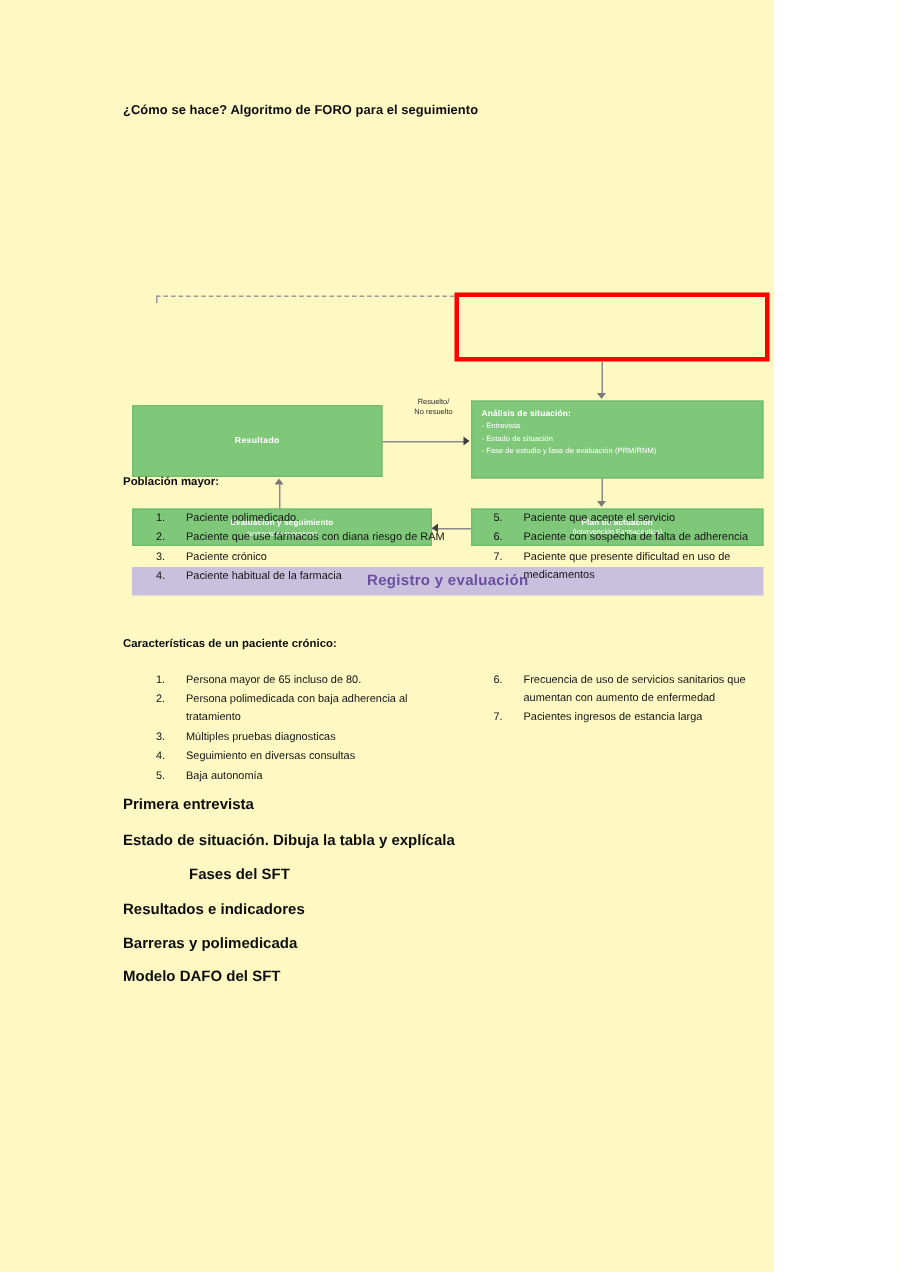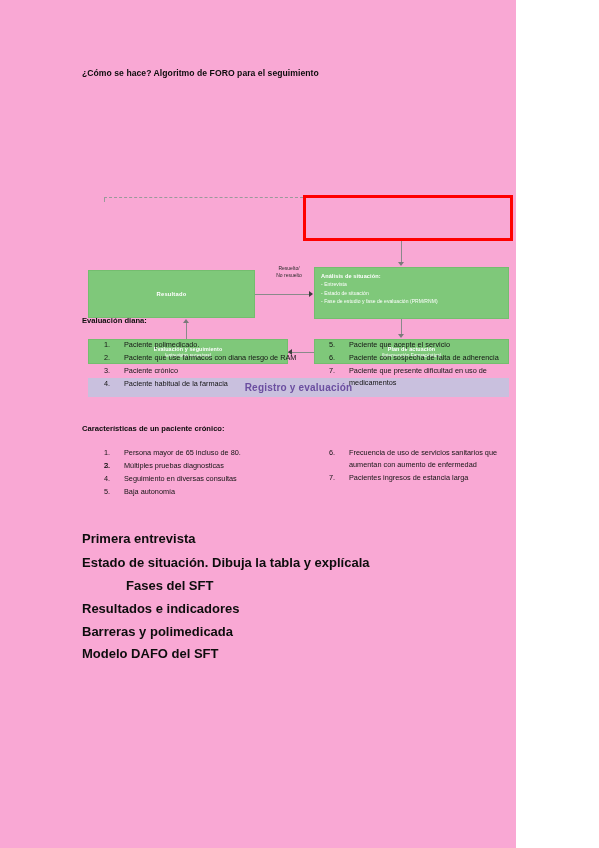--- a/index.html
+++ b/index.html
@@ -13,21 +13,21 @@
     font-family: "Liberation Sans", sans-serif;
     color: #1a1a1a;
     position: relative;
     overflow: hidden;
   }
   .page {
     position: absolute;
     left: 0; top: 0;
     width: 516px;
     height: 848px;
-    background: #f9a8d4;
+    background: #fef9c3;
   }
 
   
   .doc-title {
     position: absolute;
     left: 82px;
     top: 68px;
     font-size: 8.6px;
     font-weight: bold;
     letter-spacing: 0.05px;
@@ -245,21 +245,21 @@
   }
   ol.numlist li .num {
     position: absolute;
     left: 4px;
     top: 0;
     width: 16px;
     text-align: left;
   }
   .standalone {
     position: absolute;
-    font-size: 13px;
+    font-size: 10px;
     font-weight: bold;
     color: #0d0d0d;
     white-space: nowrap;
   }
 </style>
 </head>
 <body>
 
 <div class="page">
 
@@ -312,40 +312,40 @@
     <div class="hline" style="left:288px; top:257px; width:26px;"></div>
     <div class="arrow-left" style="left:288px; top:254px;"></div>
 
     <div class="bar-registro">
       <span>Registro y evaluación</span>
     </div>
   </div>
 
   <div class="body-text">
 
-    <div class="sect-head" style="left:82px; top:316px;">Evaluación diana:</div>
+    <div class="sect-head" style="left:82px; top:316px;">Población mayor:</div>
 
     <ol class="numlist" style="left:100px; top:339px; width:205px;">
       <li><span class="num">1.</span><span>Paciente polimedicado.</span></li>
       <li><span class="num">2.</span><span>Paciente que use fármacos con diana riesgo de RAM</span></li>
       <li><span class="num">3.</span><span>Paciente crónico</span></li>
       <li><span class="num">4.</span><span>Paciente habitual de la farmacia</span></li>
     </ol>
 
     <ol class="numlist" style="left:325px; top:339px; width:195px;">
       <li><span class="num">5.</span><span>Paciente que acepte el servicio</span></li>
       <li><span class="num">6.</span><span>Paciente con sospecha de falta de adherencia</span></li>
       <li><span class="num">7.</span><span>Paciente que presente dificultad en uso de medicamentos</span></li>
     </ol>
 
     <div class="sect-head" style="left:82px; top:424px;">Características de un paciente crónico:</div>
 
     <ol class="numlist" style="left:100px; top:447px; width:205px;">
       <li><span class="num">1.</span><span>Persona mayor de 65 incluso de 80.</span></li>
-      <li><span class="num">2.</span></li>
+      <li><span class="num">2.</span><span>Persona polimedicada con baja adherencia al tratamiento</span></li>
       <li><span class="num">3.</span><span>Múltiples pruebas diagnosticas</span></li>
       <li><span class="num">4.</span><span>Seguimiento en diversas consultas</span></li>
       <li><span class="num">5.</span><span>Baja autonomía</span></li>
     </ol>
 
     <ol class="numlist" style="left:325px; top:447px; width:195px;">
       <li><span class="num">6.</span><span>Frecuencia de uso de servicios sanitarios que aumentan con aumento de enfermedad</span></li>
       <li><span class="num">7.</span><span>Pacientes ingresos de estancia larga</span></li>
     </ol>
 

